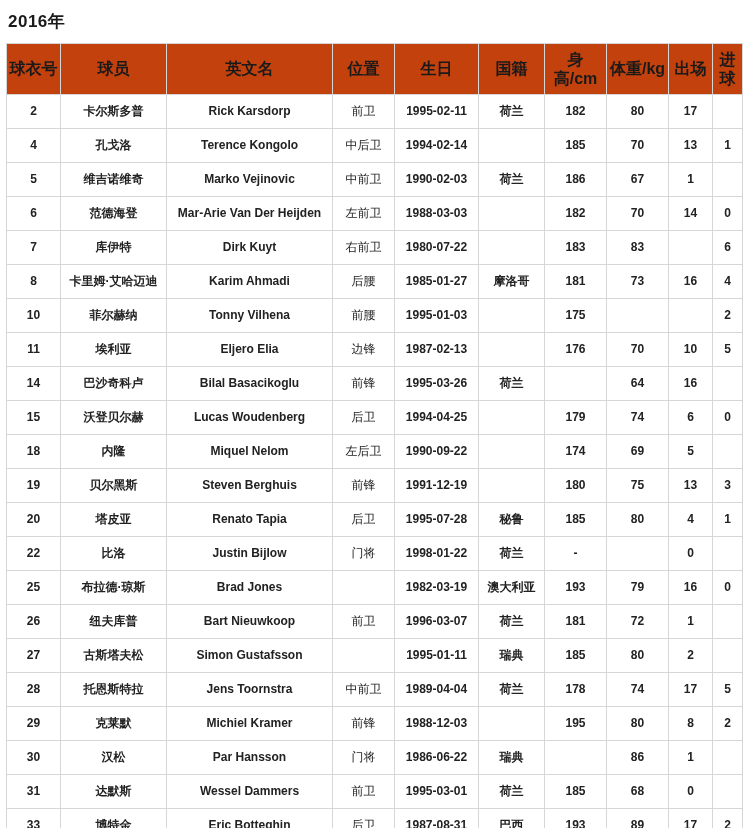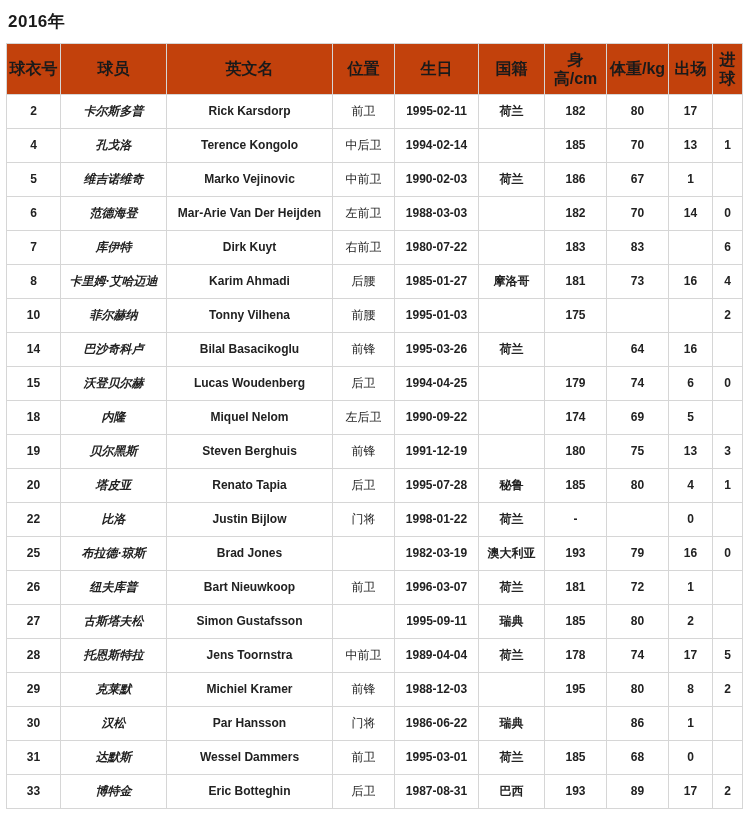--- a/index.html
+++ b/index.html
@@ -45,21 +45,21 @@
     font-weight: bold;
     font-size: 16px;
     height: 44px;
     color: #1a1a1a;
   }
   table.roster tbody td {
     height: 27px;
     background: #ffffff;
   }
   td.num { font-weight: bold; }
-  td.name-cn { font-weight: bold; font-style: italic; }
+  td.name-cn { font-weight: bold; }
   td.name-en { font-weight: bold; }
   td.pos { font-weight: normal; }
   td.bd { font-weight: bold; }
   td.nat { font-weight: bold; }
   td.num-col { font-weight: bold; }
   
   col.c-num   { width: 54px; }
   col.c-cn    { width: 106px; }
   col.c-en    { width: 166px; }
   col.c-pos   { width: 62px; }
@@ -182,20 +182,32 @@
           <td class="name-en">Tonny Vilhena</td>
           <td class="pos">前腰</td>
           <td class="bd">1995-01-03</td>
           <td class="nat"></td>
           <td class="num-col">175</td>
           <td class="num-col"></td>
           <td class="num-col"></td>
           <td class="num-col">2</td>
         </tr>
         <tr>
+          <td class="num">11</td>
+          <td class="name-cn">埃利亚</td>
+          <td class="name-en">Eljero Elia</td>
+          <td class="pos">边锋</td>
+          <td class="bd">1987-02-13</td>
+          <td class="nat"></td>
+          <td class="num-col">176</td>
+          <td class="num-col">70</td>
+          <td class="num-col">10</td>
+          <td class="num-col">5</td>
+        </tr>
+        <tr>
           <td class="num">14</td>
           <td class="name-cn">巴沙奇科卢</td>
           <td class="name-en">Bilal Basacikoglu</td>
           <td class="pos">前锋</td>
           <td class="bd">1995-03-26</td>
           <td class="nat">荷兰</td>
           <td class="num-col"></td>
           <td class="num-col">64</td>
           <td class="num-col">16</td>
           <td class="num-col"></td>
@@ -282,21 +294,21 @@
           <td class="num-col">181</td>
           <td class="num-col">72</td>
           <td class="num-col">1</td>
           <td class="num-col"></td>
         </tr>
         <tr>
           <td class="num">27</td>
           <td class="name-cn">古斯塔夫松</td>
           <td class="name-en">Simon Gustafsson</td>
           <td class="pos"></td>
-          <td class="bd">1995-09-11</td>
+          <td class="bd">1995-01-11</td>
           <td class="nat">瑞典</td>
           <td class="num-col">185</td>
           <td class="num-col">80</td>
           <td class="num-col">2</td>
           <td class="num-col"></td>
         </tr>
         <tr>
           <td class="num">28</td>
           <td class="name-cn">托恩斯特拉</td>
           <td class="name-en">Jens Toornstra</td>

